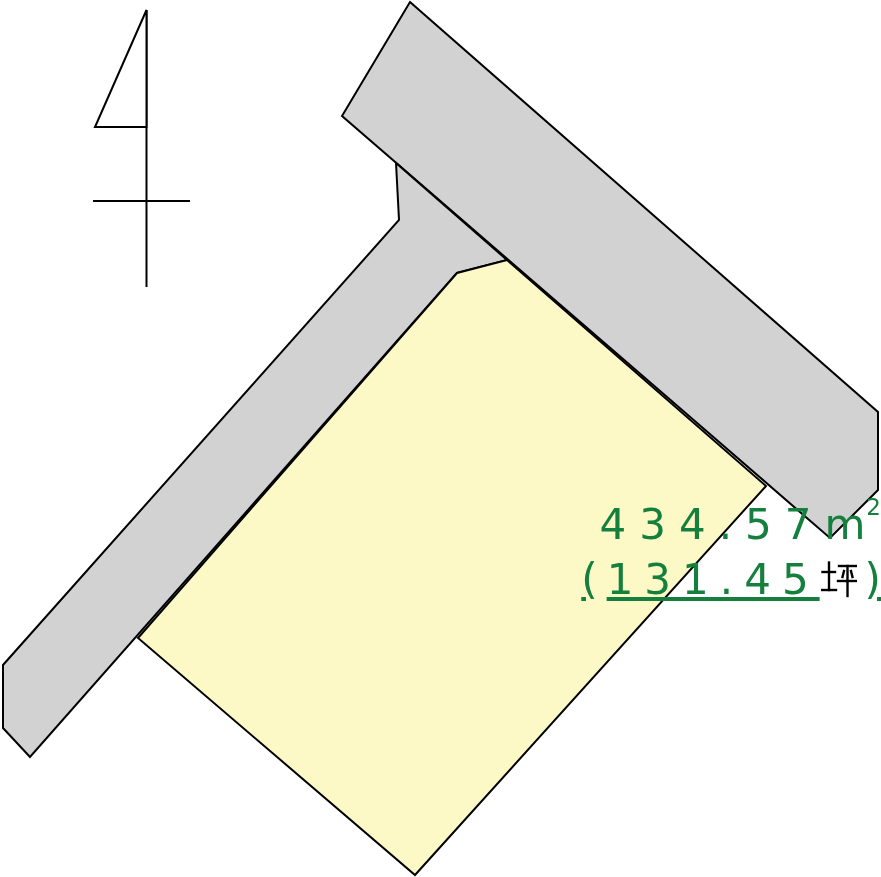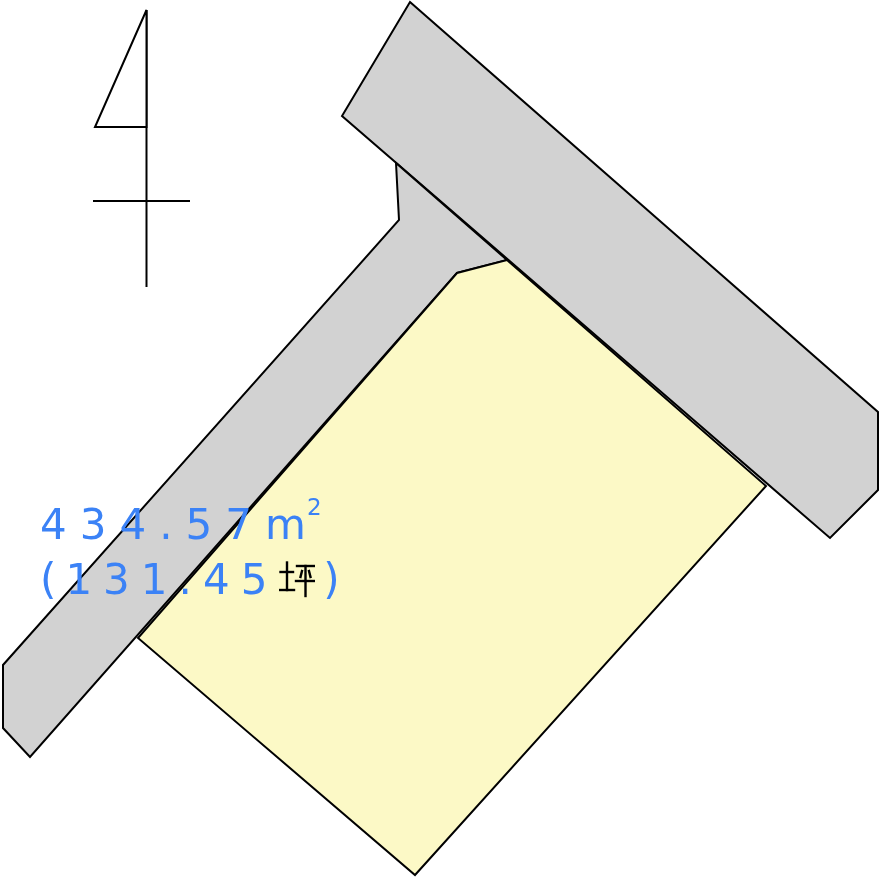--- a/index.html
+++ b/index.html
@@ -38,28 +38,28 @@
   .north-arrow-tri {
     fill: #ffffff;
     stroke: #000000;
     stroke-width: 2;
     stroke-linejoin: miter;
   }
   .area-label {
     position: absolute;
     left: 40px;
     right: 0;
-    text-align: left;
-    color: #3b82f6;
+    text-align: right;
+    color: #15803d;
     font-size: 42px;
     line-height: 48px;
     white-space: nowrap;
   }
   .area-line-1 { top: 483px; }
-  .area-line-2 { top: 556px; }
+  .area-line-2 { top: 556px; text-decoration: underline; }
   .spaced {
     letter-spacing: 13px;
   }
   .spaced-2 {
     letter-spacing: 11px;
   }
   .unit-base {
     letter-spacing: 0;
   }
   .unit-exp {

